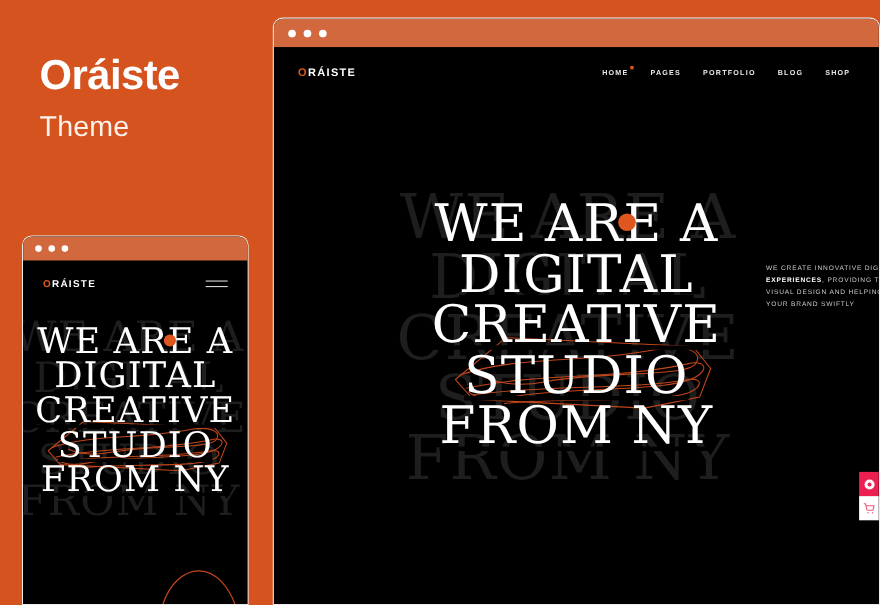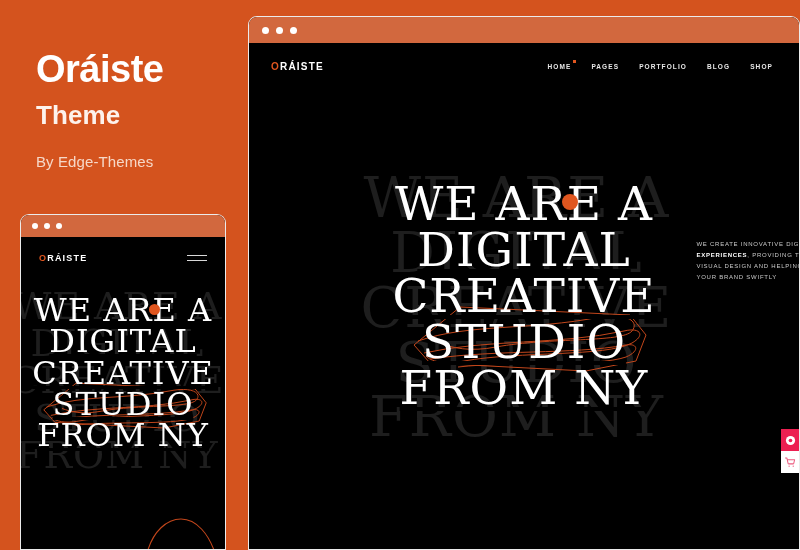--- a/index.html
+++ b/index.html
@@ -26,21 +26,21 @@
   }
   .promo-title {
     font-size: 38px;
     font-weight: bold;
     color: #ffffff;
     line-height: 1.05;
     letter-spacing: -0.5px;
   }
   .promo-sub {
     font-size: 26px;
-    font-weight: bold;
+    font-weight: normal;
     color: #fdf2ec;
     margin-top: 10px;
     letter-spacing: 0.1px;
   }
   .promo-author {
     font-size: 15px;
     color: #f6d8c8;
     margin-top: 22px;
     letter-spacing: 0.1px;
   }
@@ -258,21 +258,20 @@
     z-index: 3;
     pointer-events: none;
   }
 </style>
 </head>
 <body>
 
 <div class="promo">
   <div class="promo-title">Oráiste</div>
   <div class="promo-sub">Theme</div>
-  <div class="promo-author">By Edge-Themes</div>
 </div>
 
 <div class="window" id="desktop-window">
   <div class="titlebar">
     <span class="dot"></span>
     <span class="dot"></span>
     <span class="dot"></span>
   </div>
 
   <div class="viewport">

